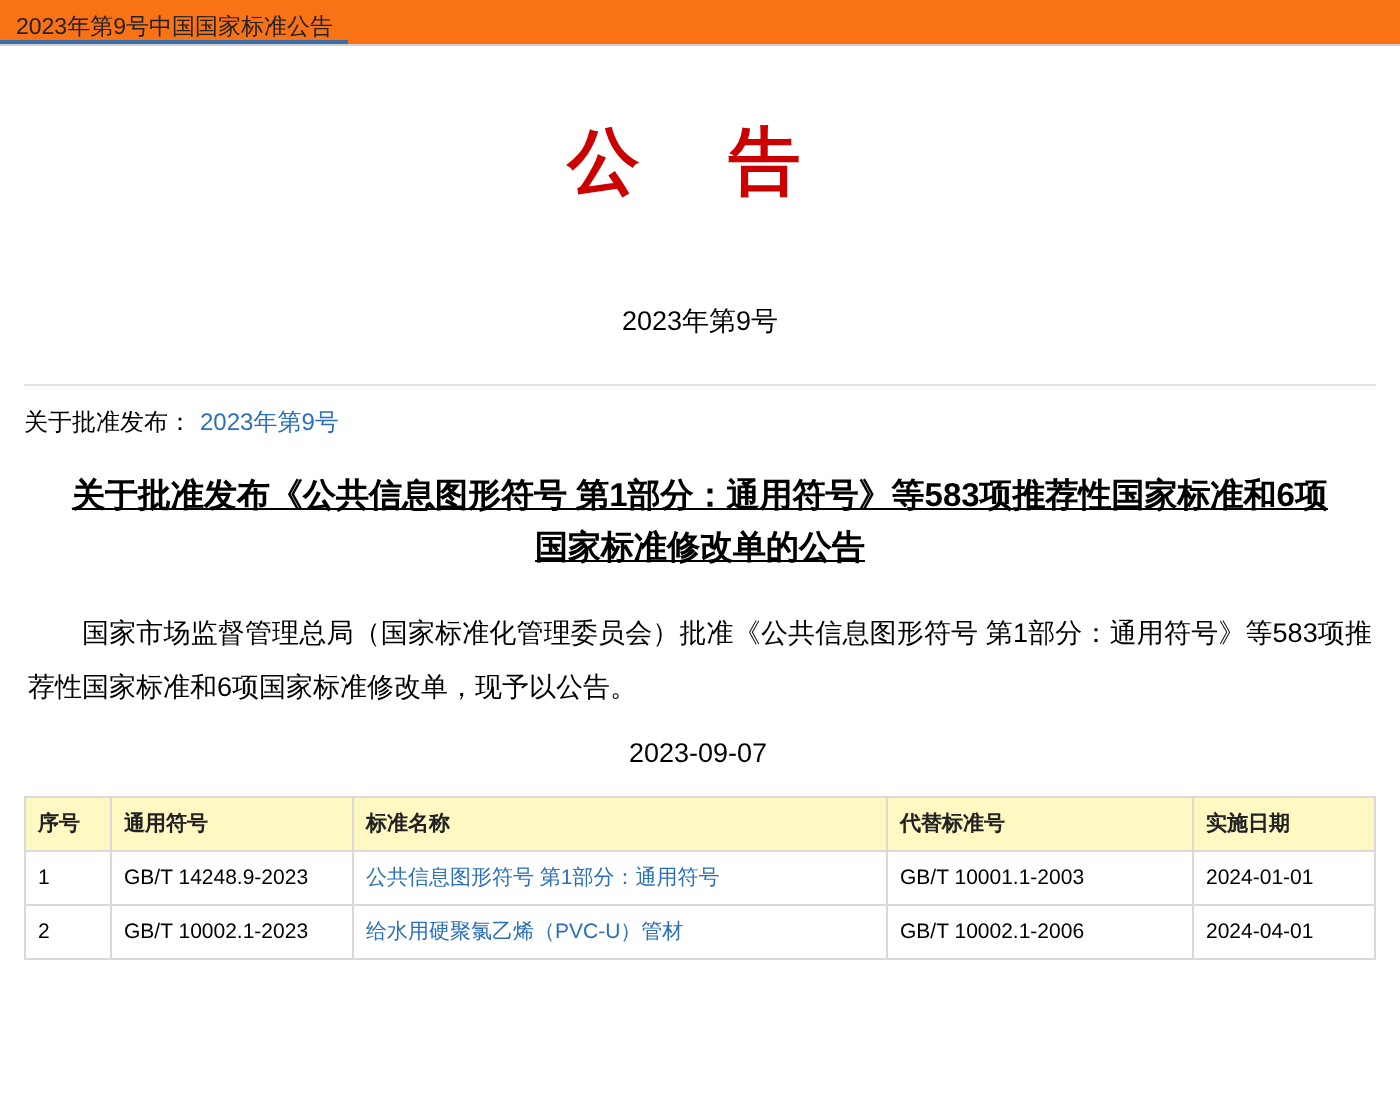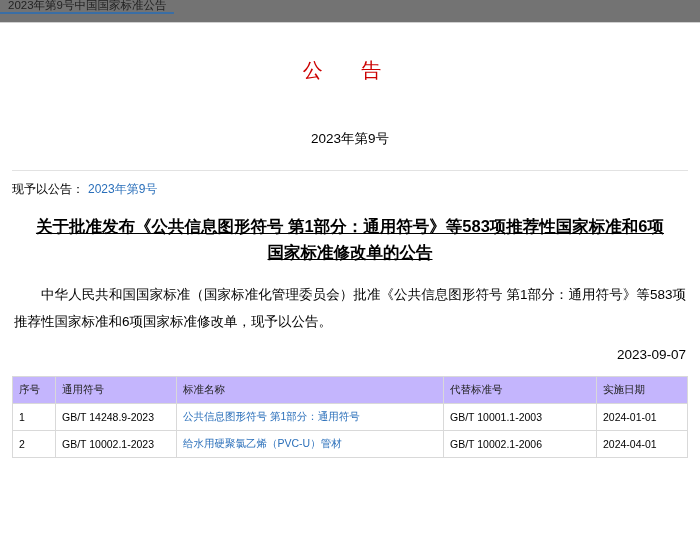--- a/index.html
+++ b/index.html
@@ -18,22 +18,22 @@
     position: relative;
     width: 700px;
     height: 554px;
     background: #fff;
   }
   
   .tabbar {
     height: 22px;
     border-bottom: 1px solid #d0d0d0;
     display: flex;
-    align-items: flex-start;
-    background: #737373;
+    align-items: flex-end;
+    background: #f97316;
   }
   .tab {
     display: flex;
     align-items: center;
     padding: 0 8px;
     font-size: 11.5px;
     color: #222;
     border-bottom: 2px solid #3a6ea5;
     line-height: 1;
     white-space: nowrap;
@@ -48,22 +48,22 @@
     font-family: "DejaVu Serif", "Liberation Serif", serif;
     font-weight: bold;
     font-size: 30px;
     letter-spacing: 2px;
     margin-top: 26px;
   }
   .title-sub {
     text-align: center;
     color: #cc0000;
     font-family: "DejaVu Serif", "Liberation Serif", serif;
-    font-weight: normal;
-    font-size: 20px;
+    font-weight: bold;
+    font-size: 36px;
     letter-spacing: 16px;
     margin-top: 34px;
   }
   .issue-no {
     text-align: center;
     font-size: 13.5px;
     color: #000;
     margin-top: 46px;
   }
   .divider {
@@ -98,21 +98,21 @@
     text-indent: 2em;
     color: #000;
   }
   .signature {
     text-align: right;
     font-size: 13.5px;
     margin-top: 18px;
     padding-right: 2px;
   }
   .date {
-    text-align: right;
+    text-align: center;
     font-size: 13.5px;
     margin-top: 12px;
     padding-right: 2px;
   }
   
   table.std {
     width: 100%;
     border-collapse: collapse;
     margin-top: 14px;
     font-size: 10.5px;
@@ -121,22 +121,22 @@
   table.std th, table.std td {
     border: 1px solid #d9d9d9;
     padding: 6px 6px;
     text-align: left;
     vertical-align: middle;
     white-space: nowrap;
     overflow: hidden;
     text-overflow: ellipsis;
   }
   table.std thead th {
-    background: #c4b5fd;
-    font-weight: normal;
+    background: #fef9c3;
+    font-weight: bold;
     color: #222;
   }
   .c-seq   { width: 30px; }
   .c-code  { width: 108px; }
   .c-name  { width: auto; }
   .c-repl  { width: 140px; }
   .c-date  { width: 78px; }
   td.link a {
     color: #2a6fba;
     text-decoration: none;
@@ -155,26 +155,26 @@
   </div>
 
   <div class="doc">
 
     <div class="title-sub">公  告</div>
     <div class="issue-no">2023年第9号</div>
 
     <hr class="divider">
 
     <div class="attach">
-      <span>现予以公告：</span><a href="#">2023年第9号</a>
+      <span>关于批准发布：</span><a href="#">2023年第9号</a>
     </div>
 
     <div class="notice-title">关于批准发布《公共信息图形符号 第1部分：通用符号》等583项推荐性国家标准和6项国家标准修改单的公告</div>
 
-    <div class="para">中华人民共和国国家标准（国家标准化管理委员会）批准《公共信息图形符号 第1部分：通用符号》等583项推荐性国家标准和6项国家标准修改单，现予以公告。</div>
+    <div class="para">国家市场监督管理总局（国家标准化管理委员会）批准《公共信息图形符号 第1部分：通用符号》等583项推荐性国家标准和6项国家标准修改单，现予以公告。</div>
 
     <div class="date">2023-09-07</div>
 
     <table class="std">
       <thead>
         <tr>
           <th class="c-seq">序号</th>
           <th class="c-code">通用符号</th>
           <th class="c-name">标准名称</th>
           <th class="c-repl">代替标准号</th>

